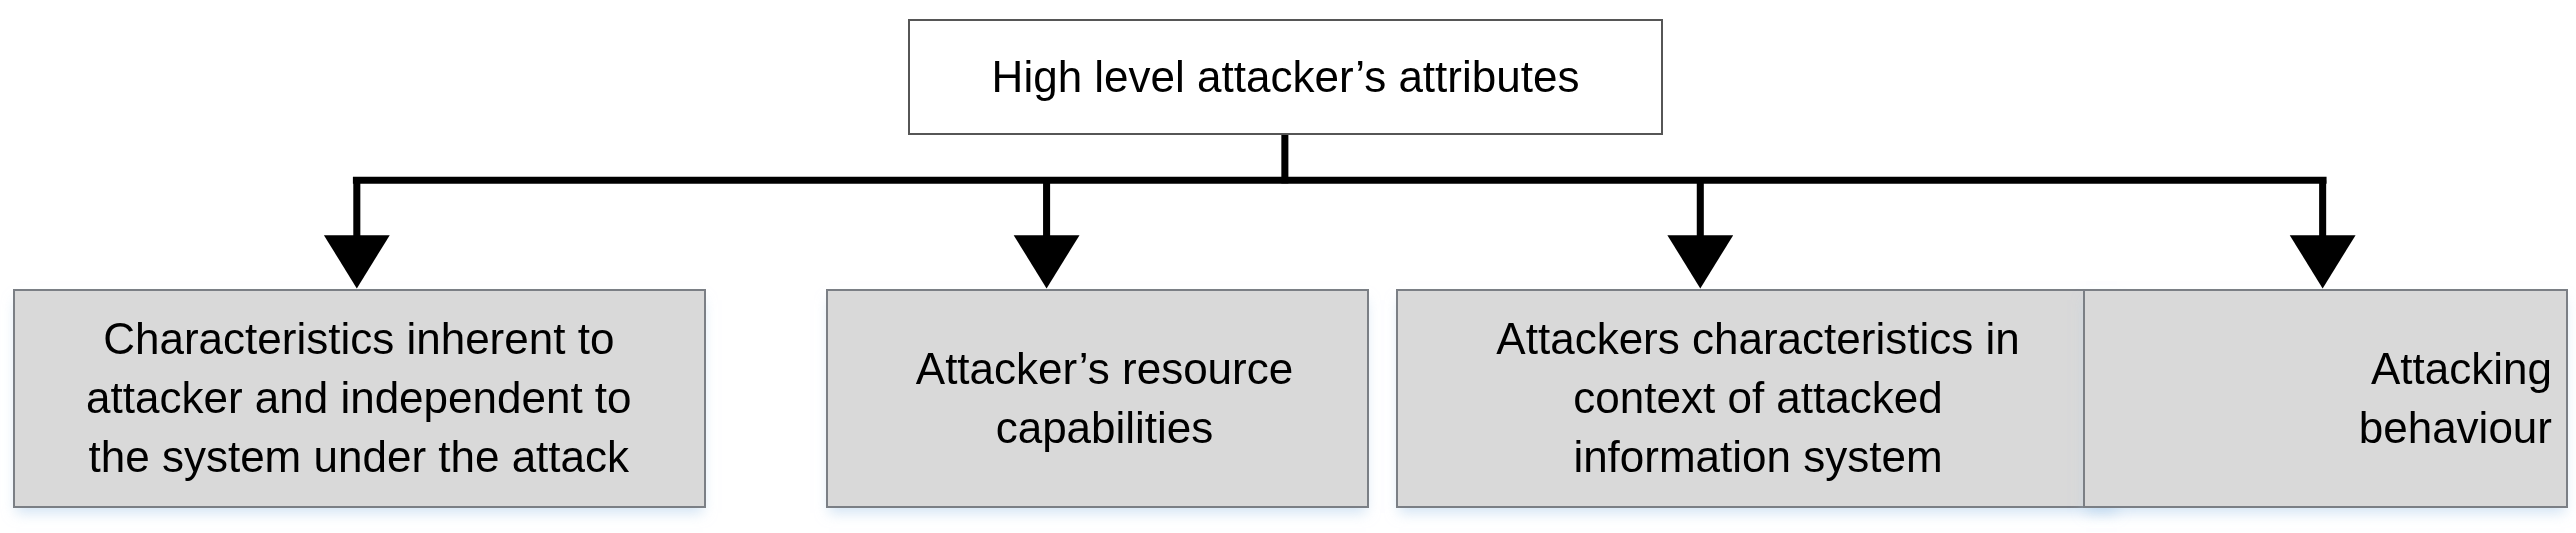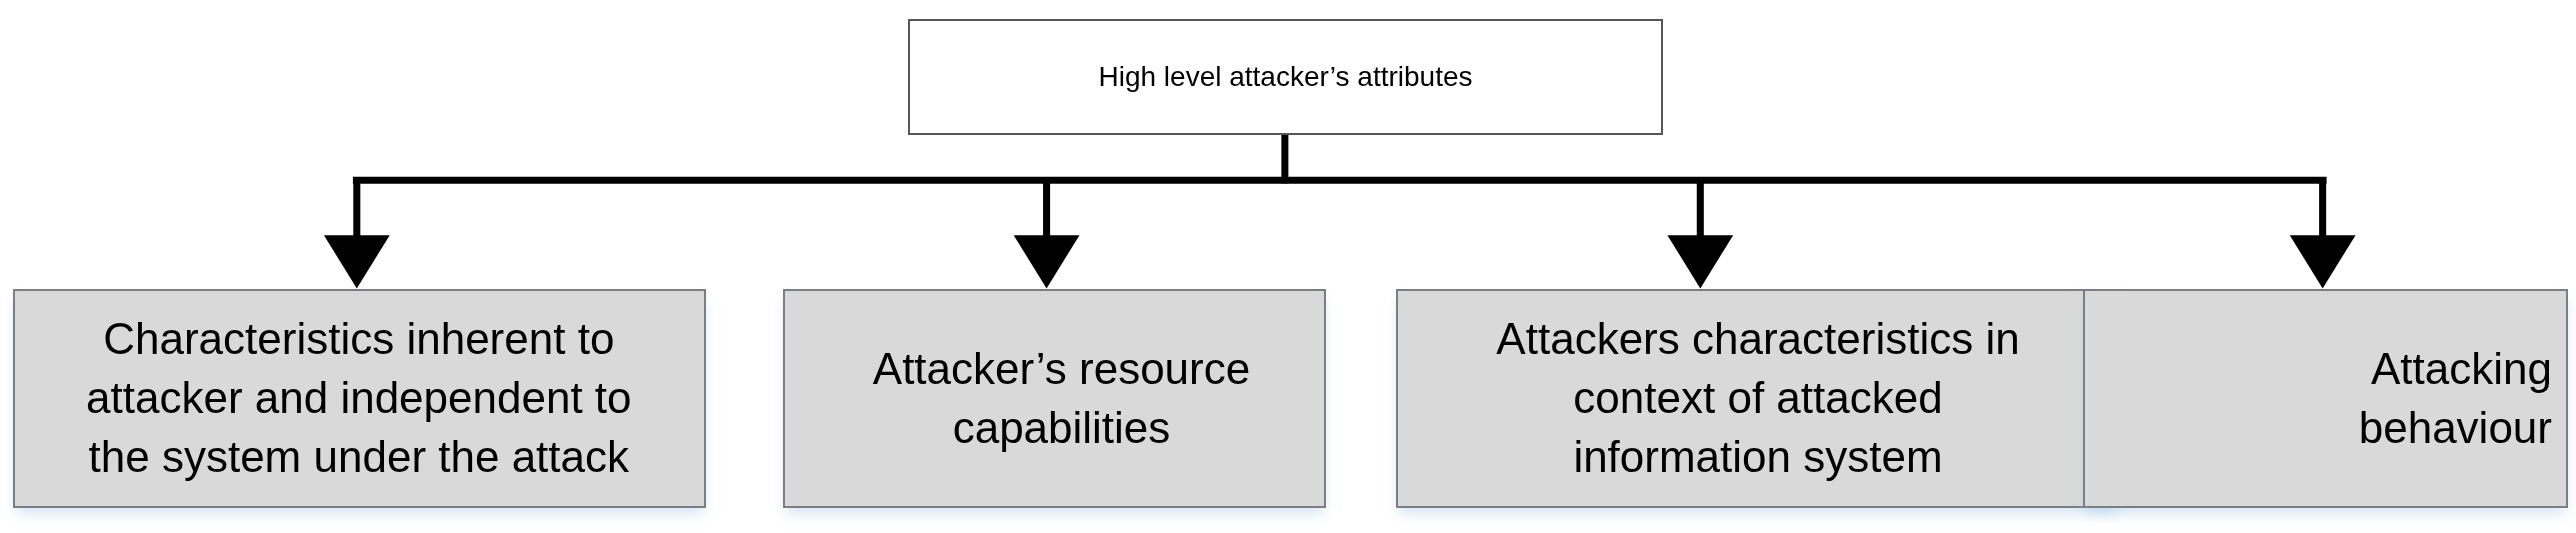--- a/index.html
+++ b/index.html
@@ -35,21 +35,21 @@
     justify-content: center;
     text-align: center;
     color: #000000;
     line-height: 1.34;
     white-space: pre-line;
   }
 
   .node.root {
     background: #ffffff;
     border: 2.4px solid #565656;
-    font-size: 28px;
+    font-size: 44px;
     padding: 0 23.5px;
   }
 
   .node.child {
     background: #d9d9d9;
     border: 2.4px solid #7b7f85;
     font-size: 44px;
     padding: 0 14px;
     box-shadow: 0 7.8px 12.6px -3.1px rgba(175, 205, 235, 0.55);
   }
@@ -87,21 +87,21 @@
   <div class="node root" style="left:908px; top:19px; width:755px; height:116px;">
     <span class="node-label">High level attacker’s attributes</span>
   </div>
 
   <div class="node child" style="left:13.3px; top:289px; width:693px; height:219px;padding-left:12px;">
     <span class="node-label">Characteristics inherent to
 attacker and independent to
 the system under the attack</span>
   </div>
 
-  <div class="node child" style="left:783px; top:289px; width:543px; height:219px;padding-left:28px;">
+  <div class="node child" style="left:826px; top:289px; width:543px; height:219px;padding-left:28px;">
     <span class="node-label">Attacker’s resource
 capabilities</span>
   </div>
 
   <div class="node child" style="left:1396px; top:289px; width:724px; height:219px;">
     <span class="node-label">Attackers characteristics in
 context of attacked
 information system</span>
   </div>
 

